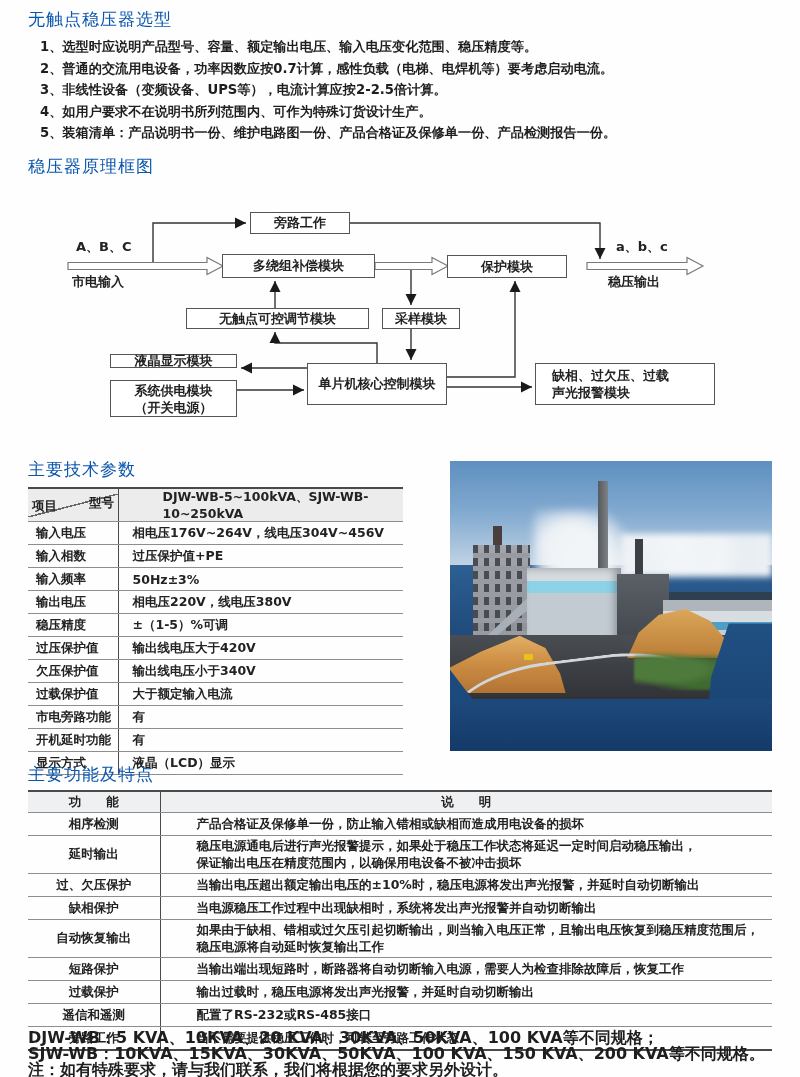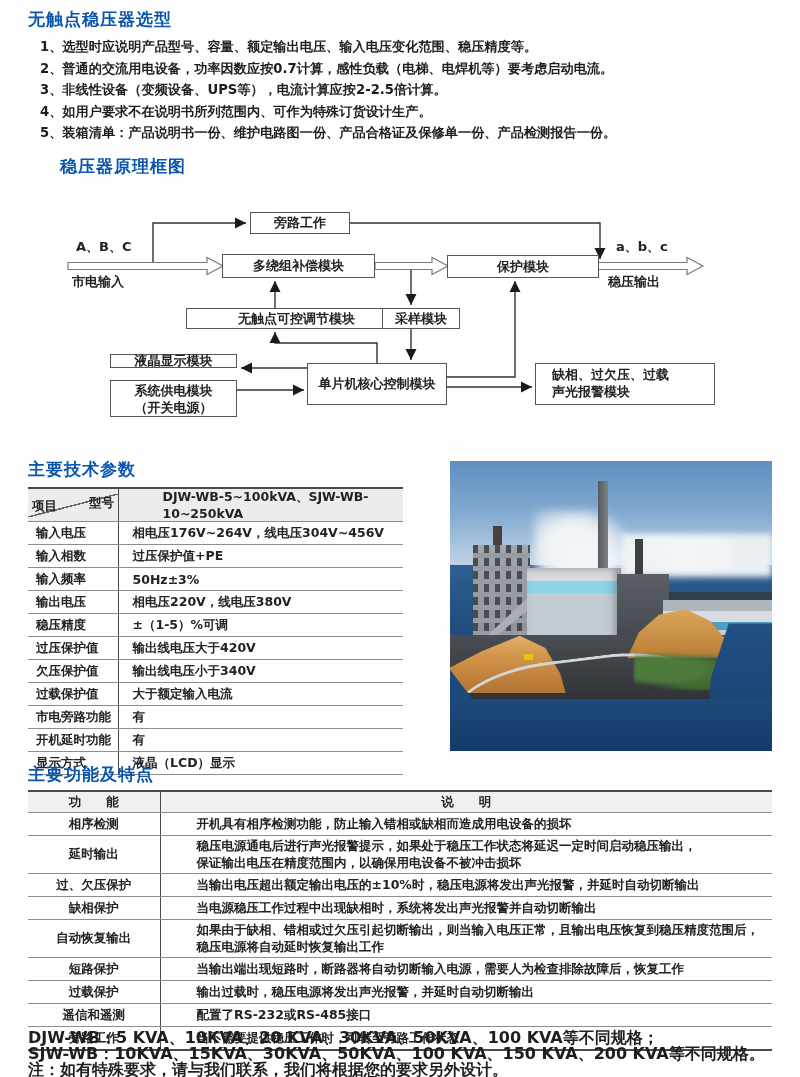--- a/index.html
+++ b/index.html
@@ -1,27 +1,27 @@
 <!DOCTYPE html>
 <html><head>
 <meta charset="utf-8">
 <style>
   html,body{margin:0;padding:0;background:#fff;}
   body{width:800px;height:1077px;position:relative;font-family:"DejaVu Sans","Liberation Sans",sans-serif;color:#222;}
   .page{position:absolute;inset:0;width:800px;height:1077px;background:#fefefe;overflow:hidden;}
-  .sec-title{position:absolute;left:28px;color:#0a56ae;font-size:17px;font-weight:bold;letter-spacing:1px;}
+  .sec-title{position:absolute;left:28px;color:#0a56ae;font-size:17px;font-weight:normal;letter-spacing:1px;}
   
   .intro-list{position:absolute;left:40px;top:36px;width:720px;}
   .intro-item{font-size:13.2px;font-weight:bold;line-height:21.6px;color:#1e1e1e;}
   
   .diagram{position:absolute;left:60px;top:185px;width:690px;height:250px;}
   .diagram svg{position:absolute;left:0;top:0;}
   .dnode{position:absolute;background:#fff;border:1.4px solid #555;display:flex;align-items:center;justify-content:center;
          font-size:13px;font-weight:bold;color:#222;box-sizing:border-box;text-align:center;}
-  .dnode.left{justify-content:flex-start;text-align:left;padding-left:16px;font-family:Liberation Mono, monospace;}
+  .dnode.left{justify-content:flex-start;text-align:left;padding-left:16px;}
   .dlabel{position:absolute;font-size:13px;font-weight:bold;color:#222;white-space:nowrap;}
   .pre{white-space:pre-line;line-height:17px;}
   
   .params{position:absolute;left:28px;top:487px;width:375px;border-collapse:collapse;table-layout:fixed;}
   .params td{font-size:12.5px;font-weight:bold;color:#222;border-bottom:1px solid #8d8d8d;height:22px;padding:0;}
   .params tr:first-child td{border-top:2px solid #4a4a4a;background:#ececec;height:23px;padding-left:44px;}
   .params td.c1{width:90px;border-right:1.5px solid #4a4a4a;padding-left:8px;box-sizing:border-box;}
   .params td.c2{padding-left:14px;}
   .corner{position:relative;width:90px;height:23px;background:
     linear-gradient(to bottom right,transparent calc(50% - 0.8px),#666 calc(50% - 0.8px),#666 calc(50% + 0.8px),transparent calc(50% + 0.8px));}
@@ -88,21 +88,21 @@
 
   <div class="sec-title" style="top:8px;">无触点稳压器选型</div>
   <div class="intro-list">
     <div class="intro-item">1、选型时应说明产品型号、容量、额定输出电压、输入电压变化范围、稳压精度等。</div>
     <div class="intro-item">2、普通的交流用电设备，功率因数应按0.7计算，感性负载（电梯、电焊机等）要考虑启动电流。</div>
     <div class="intro-item">3、非线性设备（变频设备、UPS等），电流计算应按2-2.5倍计算。</div>
     <div class="intro-item">4、如用户要求不在说明书所列范围内、可作为特殊订货设计生产。</div>
     <div class="intro-item">5、装箱清单：产品说明书一份、维护电路图一份、产品合格证及保修单一份、产品检测报告一份。</div>
   </div>
 
-  <div class="sec-title" style="top:155px;margin-left:32px;">稳压器原理框图</div>
+  <div class="sec-title" style="top:155px;">稳压器原理框图</div>
   <div class="diagram">
     <svg width="690" height="250" viewBox="0 0 690 250">
       <defs>
         <marker id="ah" markerWidth="9" markerHeight="9" refX="8" refY="4" orient="auto">
           <polygon points="0 0, 8 4, 0 8" fill="#1a1a1a"></polygon>
         </marker>
       </defs>
 
       <path d="M93 78 V38 H186" fill="none" stroke="#333" stroke-width="1.4" marker-end="url(#ah)"></path>
       <path d="M288 38 H540 V74" fill="none" stroke="#333" stroke-width="1.4" marker-end="url(#ah)"></path>
@@ -114,22 +114,22 @@
       <path d="M177 205 H244" fill="none" stroke="#333" stroke-width="1.4" marker-end="url(#ah)"></path>
       <path d="M387 202 H472" fill="none" stroke="#333" stroke-width="1.4" marker-end="url(#ah)"></path>
       <path d="M387 192 H455 V96" fill="none" stroke="#333" stroke-width="1.4" marker-end="url(#ah)"></path>
 
       <path d="M8 77.5 H147 V72.5 L163 81 L147 89.5 V84.5 H8 Z" fill="#fff" stroke="#7a7a7a" stroke-width="1.2"></path>
       <path d="M315 77.5 H372 V72.5 L388 81 L372 89.5 V84.5 H315 Z" fill="#fff" stroke="#7a7a7a" stroke-width="1.2"></path>
       <path d="M527 77.5 H627 V72.5 L643 81 L627 89.5 V84.5 H527 Z" fill="#fff" stroke="#7a7a7a" stroke-width="1.2"></path>
     </svg>
     <div class="dnode" style="left:190px;top:27px;width:100px;height:22px;">旁路工作</div>
     <div class="dnode" style="left:162px;top:69px;width:153px;height:24px;">多绕组补偿模块</div>
-    <div class="dnode" style="left:387px;top:70px;width:152px;height:23px;">保护模块</div>
-    <div class="dnode" style="left:126px;top:123px;width:221px;height:21px;">无触点可控调节模块</div>
+    <div class="dnode" style="left:387px;top:70px;width:120px;height:23px;">保护模块</div>
+    <div class="dnode" style="left:126px;top:123px;width:183px;height:21px;">无触点可控调节模块</div>
     <div class="dnode" style="left:322px;top:123px;width:78px;height:21px;">采样模块</div>
     <div class="dnode" style="left:50px;top:169px;width:127px;height:14px;">液晶显示模块</div>
     <div class="dnode pre" style="left:50px;top:195px;width:127px;height:37px;">系统供电模块
 （开关电源）</div>
     <div class="dnode" style="left:247px;top:178px;width:140px;height:42px;">单片机核心控制模块</div>
     <div class="dnode left pre" style="left:475px;top:178px;width:180px;height:42px;">缺相、过欠压、过载
 声光报警模块</div>
     <div class="dlabel" style="left:16px;top:53px;">A、B、C</div>
     <div class="dlabel" style="left:12px;top:88px;">市电输入</div>
     <div class="dlabel" style="left:556px;top:53px;">a、b、c</div>
@@ -222,21 +222,21 @@
 
   <div class="sec-title" style="top:763px;">主要功能及特点</div>
   <table class="features">
     <tbody>
         <tr class="hd">
       <td class="f1">功　　能</td>
       <td>说　　明</td>
     </tr>
     <tr class="single">
           <td class="f1">相序检测</td>
-          <td class="f2 pre">开机具有相序检测功能，防止输入错相或缺相而造成用电设备的损坏</td>
+          <td class="f2 pre">产品合格证及保修单一份，防止输入错相或缺相而造成用电设备的损坏</td>
         </tr>
     <tr>
           <td class="f1">延时输出</td>
           <td class="f2 pre">稳压电源通电后进行声光报警提示，如果处于稳压工作状态将延迟一定时间启动稳压输出，
 保证输出电压在精度范围内，以确保用电设备不被冲击损坏</td>
         </tr>
     <tr class="single">
           <td class="f1">过、欠压保护</td>
           <td class="f2 pre">当输出电压超出额定输出电压的±10%时，稳压电源将发出声光报警，并延时自动切断输出</td>
         </tr>

